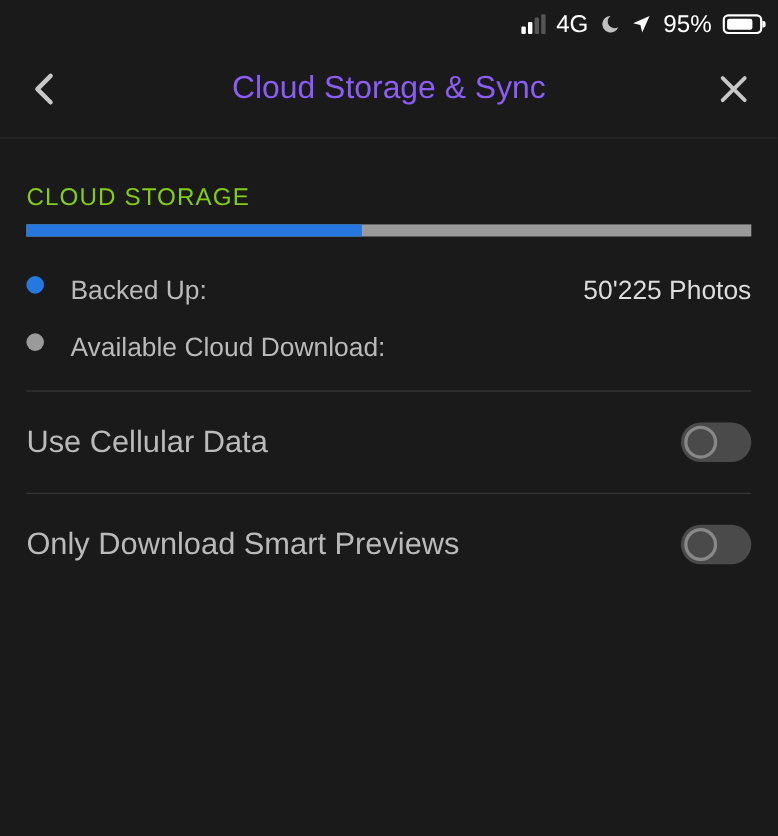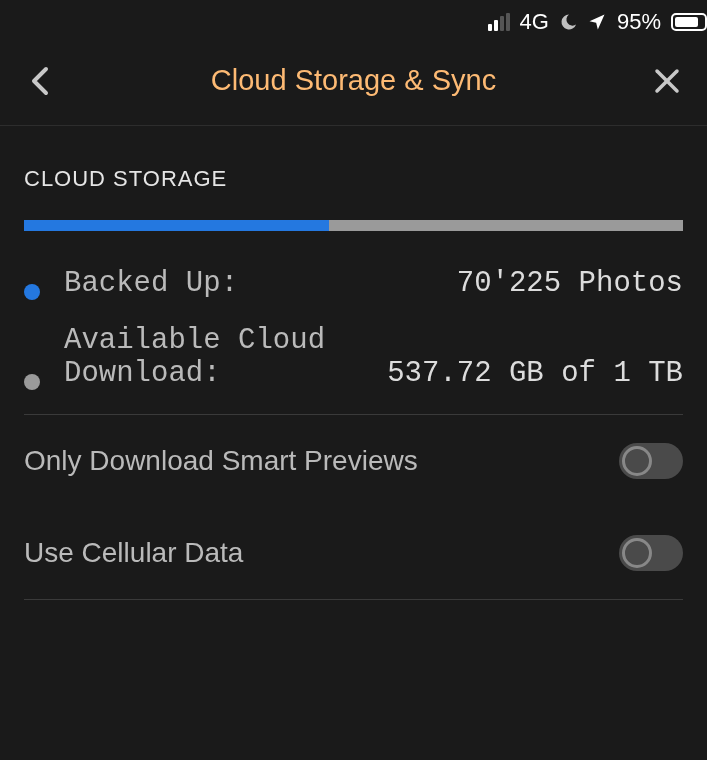--- a/index.html
+++ b/index.html
@@ -13,21 +13,21 @@
       color: #c8c8c8;
       width: 707px;
       height: 760px;
       overflow: hidden;
     }
     .status-bar {
       height: 44px;
       display: flex;
       justify-content: flex-end;
       align-items: center;
-      padding: 0 0;
+      padding: 0 14px;
       gap: 8px;
       font-size: 22px;
       font-weight: 500;
       color: #ffffff;
     }
     .signal-bars {
       display: flex;
       align-items: flex-end;
       gap: 2px;
       height: 18px;
@@ -85,59 +85,58 @@
     .nav-header {
       display: flex;
       align-items: center;
       justify-content: space-between;
       padding: 20px 24px 28px 24px;
       border-bottom: 1px solid #2d2d2d;
     }
     .nav-title {
       font-size: 29px;
       font-weight: 400;
-      color: #fdba74;
+      color: #8b5cf6;
       text-align: center;
       flex: 1;
     }
     .nav-icon {
       width: 32px;
       height: 32px;
       display: flex;
       align-items: center;
       justify-content: center;
       color: #c8c8c8;
     }
     .content {
       padding: 0 24px;
     }
     .section-header {
       font-size: 22px;
       letter-spacing: 1px;
-      color: #e5e5e5;
+      color: #84cc16;
       margin-top: 40px;
-      margin-bottom: 28px;
+      margin-bottom: 12px;
     }
     .progress-bar {
       width: 100%;
       height: 11px;
       background: #9a9a9a;
       margin-bottom: 36px;
       display: flex;
     }
     .progress-fill {
       height: 100%;
       background: #2478e0;
     }
     .stat-row {
       display: flex;
-      align-items: flex-end;
+      align-items: flex-start;
       margin-bottom: 24px;
-      font-size: 29px;
-      font-family: Liberation Mono, monospace;
+      font-size: 24px;
     }
     .stat-dot {
       width: 16px;
       height: 16px;
       border-radius: 50%;
       margin-right: 24px;
       flex-shrink: 0;
     }
     .stat-dot.blue {
       background: #2478e0;
@@ -242,38 +241,37 @@
 <div class="content">
   <div class="section-header">CLOUD STORAGE</div>
 
   <div class="progress-bar">
     <div class="progress-fill" style="width:46.3%"></div>
   </div>
 
   <div class="stat-row">
     <div class="stat-dot blue"></div>
     <div class="stat-label">Backed Up:</div>
-    <div class="stat-value">70'225 Photos</div>
+    <div class="stat-value">50'225 Photos</div>
   </div>
 
   <div class="stat-row">
     <div class="stat-dot gray"></div>
     <div class="stat-label">Available Cloud Download:</div>
-    <div class="stat-value">537.72 GB of 1 TB</div>
   </div>
 
   <hr class="divider">
+
+  <div class="setting-row">
+    <div class="setting-label">Use Cellular Data</div>
+    <div class="toggle-switch">
+      <div class="toggle-thumb"></div>
+    </div>
+  </div>
 
   <div class="setting-row no-border">
     <div class="setting-label">Only Download Smart Previews</div>
     <div class="toggle-switch">
       <div class="toggle-thumb"></div>
     </div>
   </div>
 
-  <div class="setting-row">
-    <div class="setting-label">Use Cellular Data</div>
-    <div class="toggle-switch">
-      <div class="toggle-thumb"></div>
-    </div>
-  </div>
-
 </div>
 
 </body></html>

